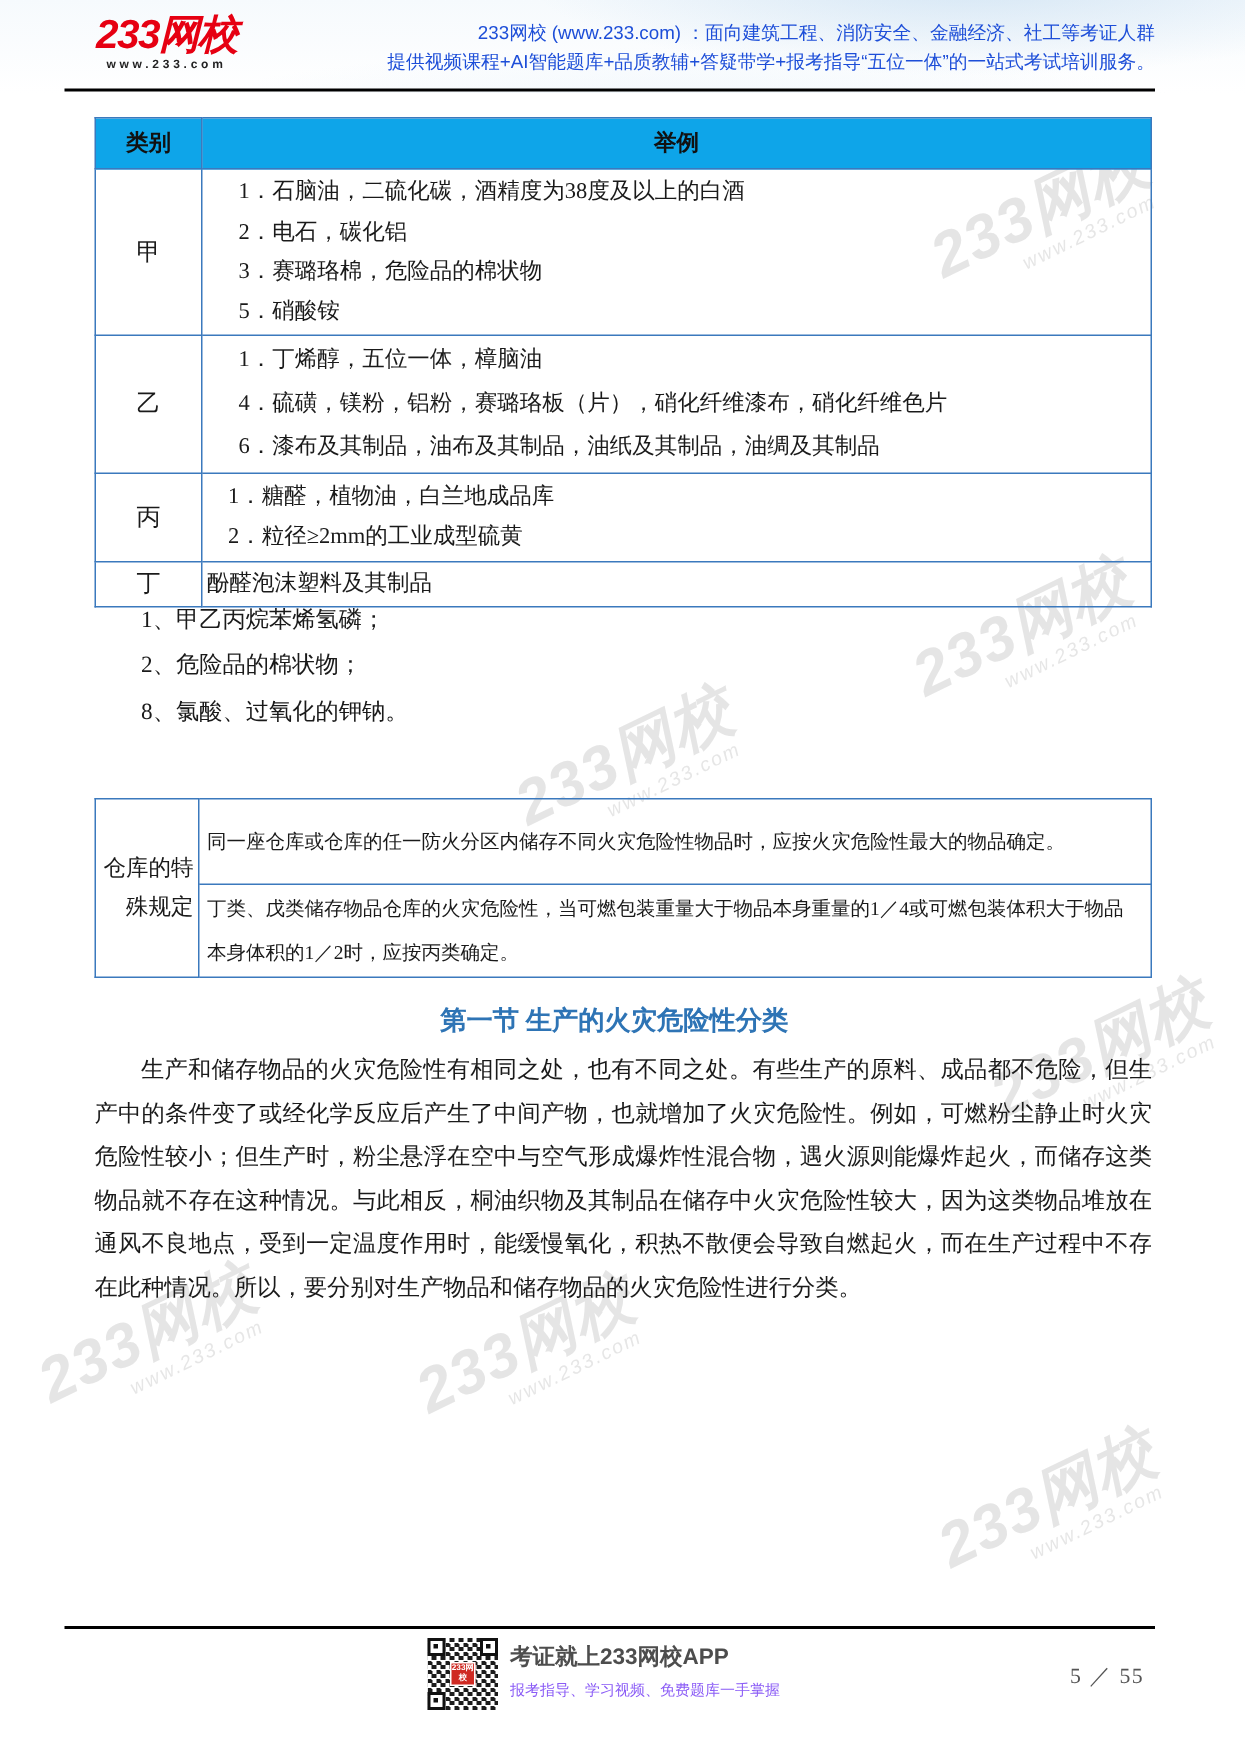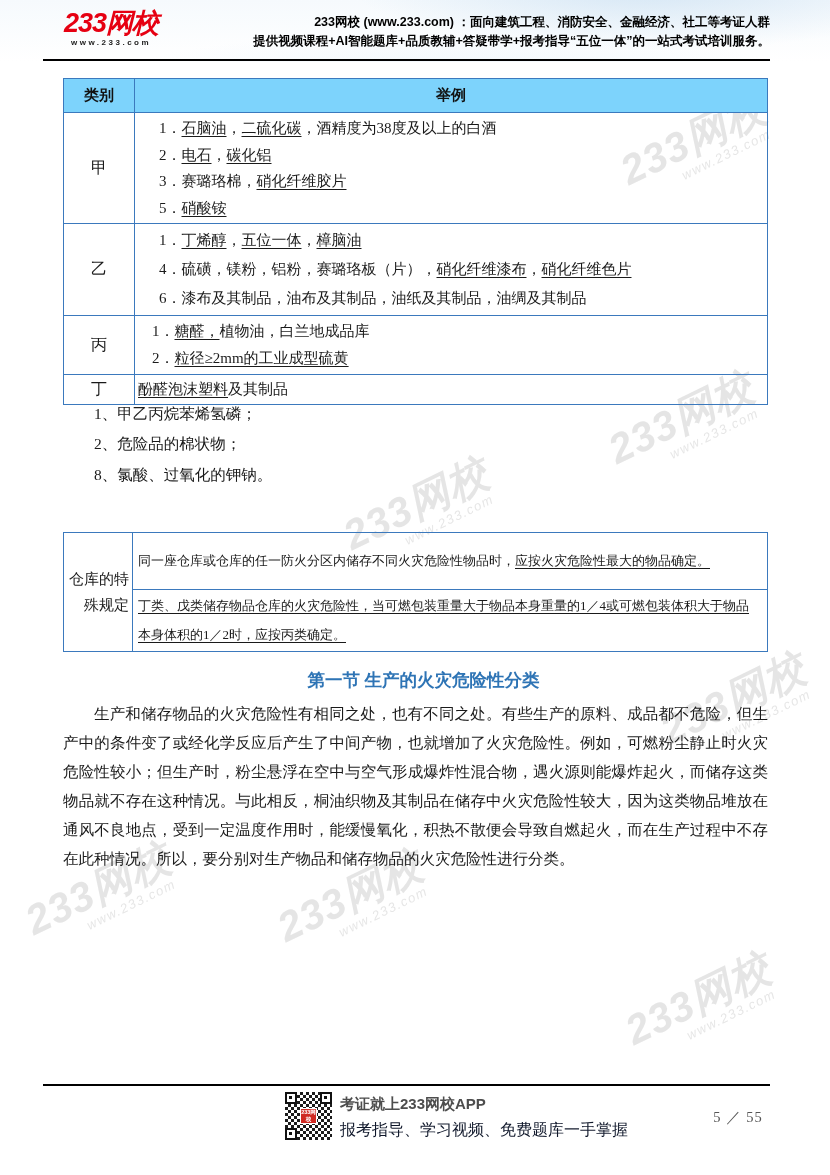--- a/index.html
+++ b/index.html
@@ -23,21 +23,21 @@
     font-size:27px; font-weight:900; font-style:italic; letter-spacing:-1px;
     color:#e60012; line-height:28px;
   }
   .logo-url {
     display:block; font-family:"Liberation Sans","DejaVu Sans",sans-serif;
     font-size:8px; font-weight:bold; letter-spacing:2.5px; color:#222; margin-top:1px;
   }
   .taglines {
     position:absolute; right:60px; top:13px; text-align:right; z-index:2;
     font-family:"Liberation Sans","DejaVu Sans",sans-serif;
-    font-size:12.5px; color:#000000; line-height:19px;font-weight:bold;
+    font-size:12.5px; color:#1d4ed8; line-height:19px;
   }
   .rule { position:absolute; left:43px; width:727px; height:2px; background:#000; z-index:2; }
   .rule-top { top:59px; }
   .rule-bottom { top:1084px; }
   
   .wm { position:absolute; z-index:0; transform:translate(-50%,-50%) rotate(-26deg); white-space:nowrap; pointer-events:none; }
   .wm-big {
     display:block; font-family:"Liberation Sans","DejaVu Sans",sans-serif;
     font-size:41px; font-weight:900; font-style:italic; letter-spacing:1px;
     color:rgba(170,170,170,.30);
@@ -45,47 +45,47 @@
   .wm-url {
     display:block; font-family:"Liberation Sans","DejaVu Sans",sans-serif;
     font-size:13px; font-style:italic; letter-spacing:1.5px;
     color:rgba(180,180,180,.33); margin:-7px 0 0 52px;
   }
   
   table { border-collapse:collapse; table-layout:fixed; z-index:1; }
   .t1 { position:absolute; left:63px; top:78px; width:705px; }
   .t1 th, .t1 td, .t2 td { border:1.5px solid #3b79bd; }
   .t1 thead th {
-    height:34px; background:#7dd3fc; text-align:center;
+    height:34px; background:#0ea5e9; text-align:center;
     font-family:"Liberation Sans","DejaVu Sans",sans-serif;
     font-size:15px; font-weight:bold; color:#111;
   }
   .t1 td.cat { text-align:center; font-size:16px; }
   .t1 td.ex  { font-size:15px; padding:2px 6px 2px 24px; }
   .t1 .tline { line-height:26.5px; }
   .t1 tbody tr:nth-child(1) td.ex { height:106px; }
   .t1 tbody tr:nth-child(2) td.ex { height:87px; }
   .t1 tbody tr:nth-child(2) .tline { line-height:29px; }
   .t1 tbody tr:nth-child(3) td.ex { height:57px; padding-left:17px; }
   .t1 tbody tr:nth-child(3) .tline { line-height:27px; }
   .t1 tbody tr:nth-child(4) td.ex { height:28px; padding-left:3px;margin-left:47px; }
   .t1 tbody tr:nth-child(4) .tline { line-height:25px; }
-  .u { text-decoration:underline; text-underline-offset:3px; }
+  .u { text-underline-offset:3px; }
   
   .notes { position:absolute; left:94px; top:399px; list-style:none; font-size:15.5px; z-index:1; }
   .notes li { line-height:30.4px; }
   
   .t2 { position:absolute; left:63px; top:532px; width:705px; }
   .t2 td.rowhead { width:69px; text-align:right; font-size:15px; line-height:26px; padding:0 3px; }
   .t2 td.rule-cell { font-size:13px; line-height:28.5px; padding:2px 8px 2px 5px; }
   .t2 tr:nth-child(1) td.rule-cell { height:57px; }
   .t2 tr:nth-child(2) td.rule-cell { height:56px; }
   
   .sec-title {
-    position:absolute; left:71px; top:668px; width:705px; text-align:center;
+    position:absolute; left:57px; top:668px; width:705px; text-align:center;
     font-size:17.5px; font-weight:bold; color:#2e74b5; z-index:1;
   }
   .para {
     position:absolute; left:63px; top:699px; width:705px;
     font-size:15.5px; line-height:29px; text-align:justify; text-indent:2em; z-index:1;
   }
   
   .qr {
     position:absolute; left:285px; top:1092px; width:47px; height:48px; z-index:2;
     background:repeating-conic-gradient(#1c1c1c 0% 25%, #ffffff 0% 50%) 0 0/6px 6px;
@@ -101,21 +101,21 @@
     border:1px solid #fff;
   }
   .app-title {
     position:absolute; left:340px; top:1095px; z-index:2;
     font-family:"Liberation Sans","DejaVu Sans",sans-serif;
     font-size:15px; font-weight:bold; color:#4d4d4d;
   }
   .app-sub {
     position:absolute; left:340px; top:1120px; z-index:2;
     font-family:"Liberation Sans","DejaVu Sans",sans-serif;
-    font-size:16px; color:#0f172a;
+    font-size:10px; color:#8b5cf6;
   }
   .pagenum {
     position:absolute; left:688px; top:1108px; width:100px; text-align:center; z-index:2;
     font-size:14.5px; color:#555; letter-spacing:1px;
   }
 </style>
 </head>
 <body>
 
 <div class="page">
@@ -171,21 +171,21 @@
         <th>类别</th>
         <th>举例</th>
       </tr>
     </thead>
     <tbody>
         <tr>
           <td class="cat">甲</td>
           <td class="ex">
             <div class="tline"><span>1．</span><span class="u">石脑油</span><span>，</span><span class="u">二硫化碳</span><span>，酒精度为38度及以上的白酒</span></div>
             <div class="tline"><span>2．</span><span class="u">电石</span><span>，</span><span class="u">碳化铝</span></div>
-            <div class="tline"><span>3．赛璐珞棉，</span><span class="u">硝化纤维胶片</span></div>
+            <div class="tline"><span>3．赛璐珞棉，</span><span class="u">危险品的棉状物</span></div>
             <div class="tline"><span>5．</span><span class="u">硝酸铵</span></div>
           </td>
         </tr>
         <tr>
           <td class="cat">乙</td>
           <td class="ex">
             <div class="tline"><span>1．</span><span class="u">丁烯醇</span><span>，</span><span class="u">五位一体</span><span>，</span><span class="u">樟脑油</span></div>
             <div class="tline"><span>4．硫磺，镁粉，铝粉，赛璐珞板（片），</span><span class="u">硝化纤维漆布</span><span>，</span><span class="u">硝化纤维色片</span></div>
             <div class="tline"><span>6．漆布及其制品，油布及其制品，油纸及其制品，油绸及其制品</span></div>
           </td>

